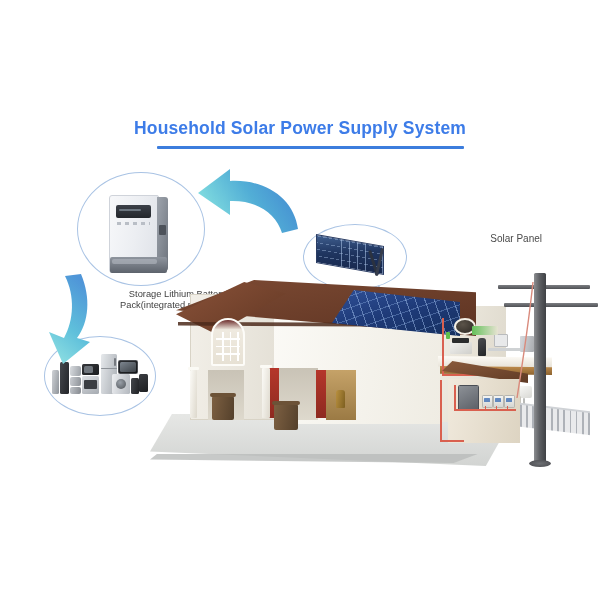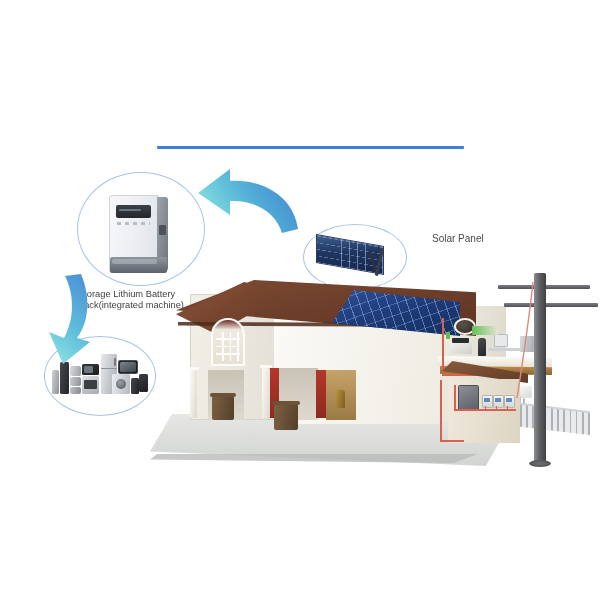--- a/index.html
+++ b/index.html
@@ -12,21 +12,21 @@
   #title-text{display:inline-block;font-size:17.5px;font-weight:700;color:#3d7ce8;
               letter-spacing:.15px;line-height:20px;white-space:nowrap;}
   #title-rule{position:absolute;left:157px;top:146px;width:307px;height:3px;
               background:#3c7ddd;border-radius:1px;}
 
   
   .callout-circle{position:absolute;border:1.3px solid #a9c3e4;border-radius:50%;
                   background:#fff;box-sizing:border-box;}
 
   
-  .caption{position:absolute;text-align:left;color:#3f3f3f;font-size:9.3px;
+  .caption{position:absolute;text-align:right;color:#3f3f3f;font-size:9.3px;
            line-height:11.4px;white-space:pre-line;}
   .caption.big{font-size:10px;color:#4a4a4a;}
 
   
   #battery-unit{position:absolute;left:109px;top:195px;width:62px;height:80px;}
   .bat-body{position:absolute;left:0;top:0;width:50px;height:78px;
             background:linear-gradient(100deg,#f7f8fa 0%,#eceef2 52%,#dfe2e8 100%);
             border-radius:3px 2px 2px 3px;border:.7px solid #cfd3da;box-sizing:border-box;}
   .bat-side{position:absolute;left:48px;top:2px;width:11px;height:74px;
             background:linear-gradient(100deg,#9ea4ad,#6e747d);border-radius:0 3px 3px 0;}
@@ -156,20 +156,23 @@
 
   
   #arrow-roof-to-battery{position:absolute;left:190px;top:165px;width:112px;height:80px;}
   #arrow-battery-to-appliance{position:absolute;left:33px;top:272px;width:80px;height:96px;}
 </style>
 </head>
 <body>
 
 <div id="stage">
 
+  <div id="title-block">
+    <span id="title-text">Household Solar Power Supply System</span>
+  </div>
   <div id="title-rule"></div>
 
   <svg style="position:absolute;left:300px;top:255px;width:120px;height:70px;">
     <line x1="72" y1="22" x2="58" y2="52" stroke="#8fb0d6" stroke-width="1.1"></line>
     <line x1="74" y1="20" x2="86" y2="48" stroke="#8fb0d6" stroke-width="1.1"></line>
   </svg>
 
   <div class="callout-circle" style="left:303px;top:224px;width:104px;height:66px;"></div>
   <div id="portable-panel">
     <div class="pp-face">

